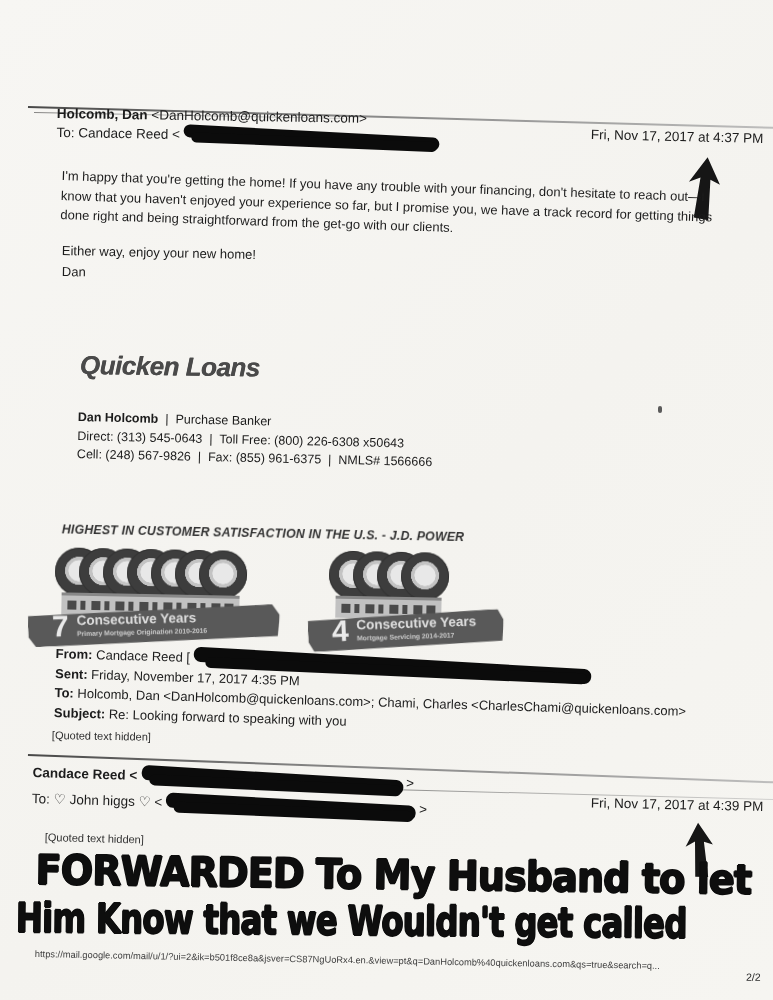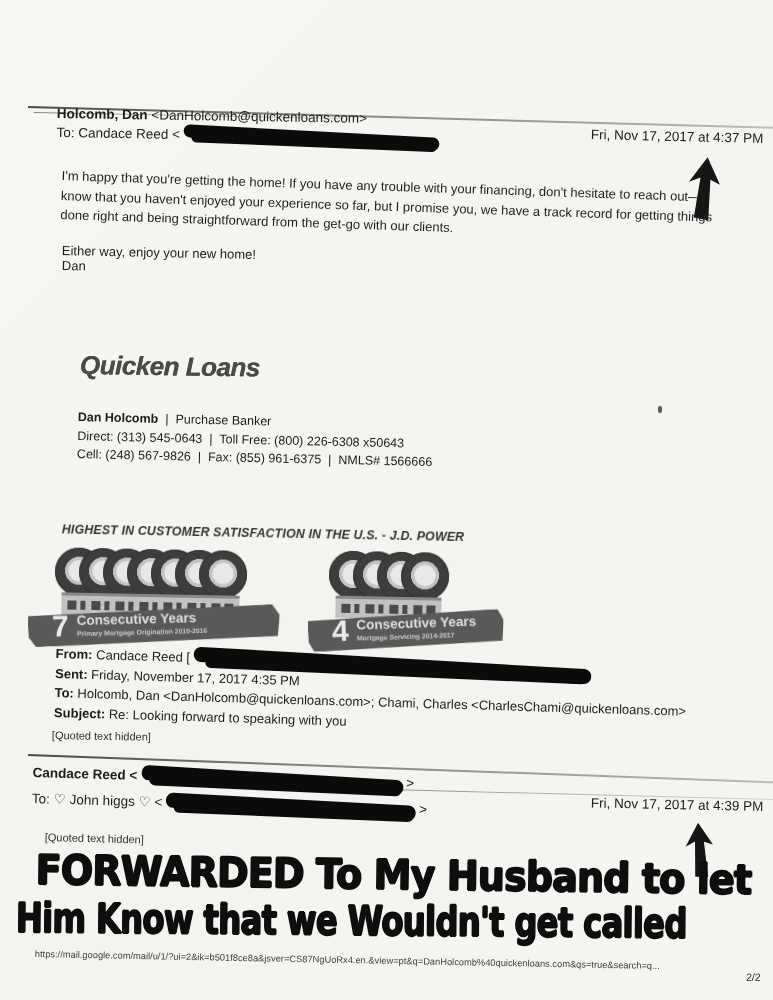--- a/index.html
+++ b/index.html
@@ -137,21 +137,21 @@
         <path d="M20 2 L37 30 L26 26 L29 70 L13 69 L15 25 L3 31 Z" fill="#161616"></path>
       </svg>
   </div>
 
   <div class="bodytext rot" style="left:62px;top:166px;transform:rotate(1.9deg);">
     <div>I'm happy that you're getting the home! If you have any trouble with your financing, don't hesitate to reach out—I</div>
     <div>know that you haven't enjoyed your experience so far, but I promise you, we have a track record for getting things</div>
     <div>done right and being straightforward from the get-go with our clients.</div>
   </div>
   <div class="plain rot" style="left:62px;top:243px;transform:rotate(1.2deg);">Either way, enjoy your new home!</div>
-  <div class="plain rot" style="left:62px;top:258px;transform:rotate(1deg);">Dan</div>
+  <div class="plain rot" style="left:62px;top:264px;transform:rotate(1deg);">Dan</div>
 
   <div class="ql-logo rot" style="left:80px;top:350px;transform:rotate(0.8deg);">Quicken Loans</div>
 
   <div class="sig rot" style="left:78px;top:408px;transform:rotate(1.3deg);">
     <div>
       <b>Dan Holcomb</b><span style="white-space:pre;">  |  </span><span>Purchase Banker</span>
     </div>
     <div style="white-space:pre;">Direct: (313) 545-0643  |  Toll Free: (800) 226-6308 x50643</div>
     <div style="white-space:pre;">Cell: (248) 567-9826  |  Fax: (855) 961-6375  |  NMLS# 1566666</div>
   </div>

